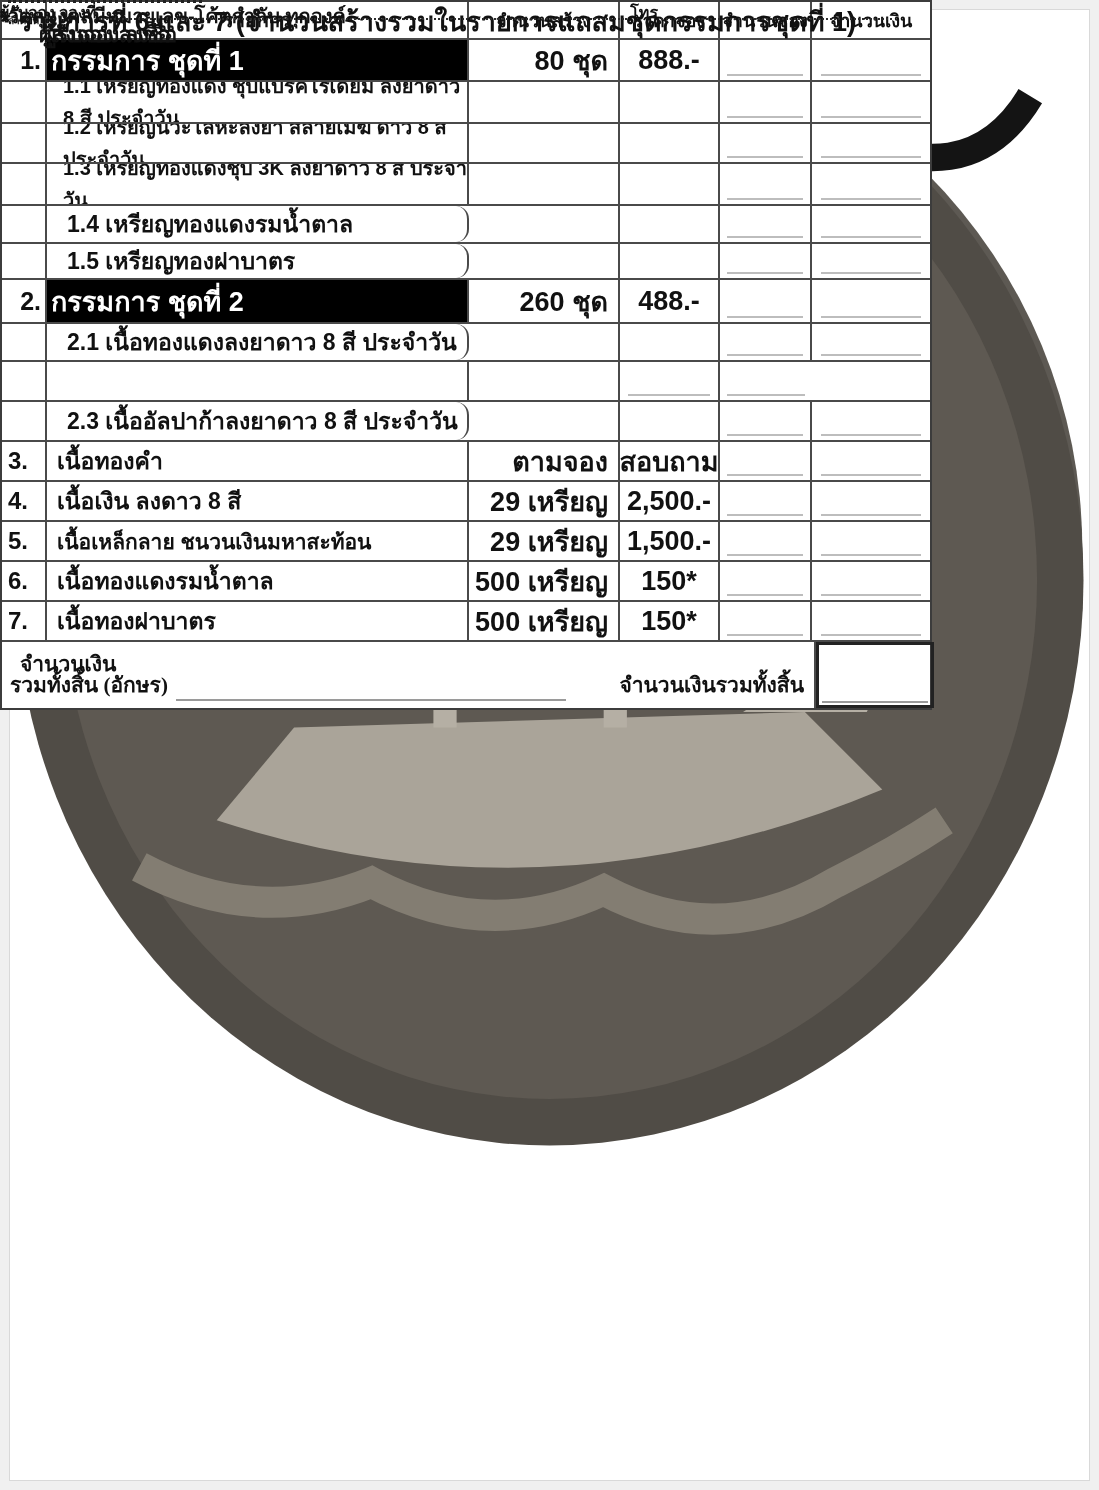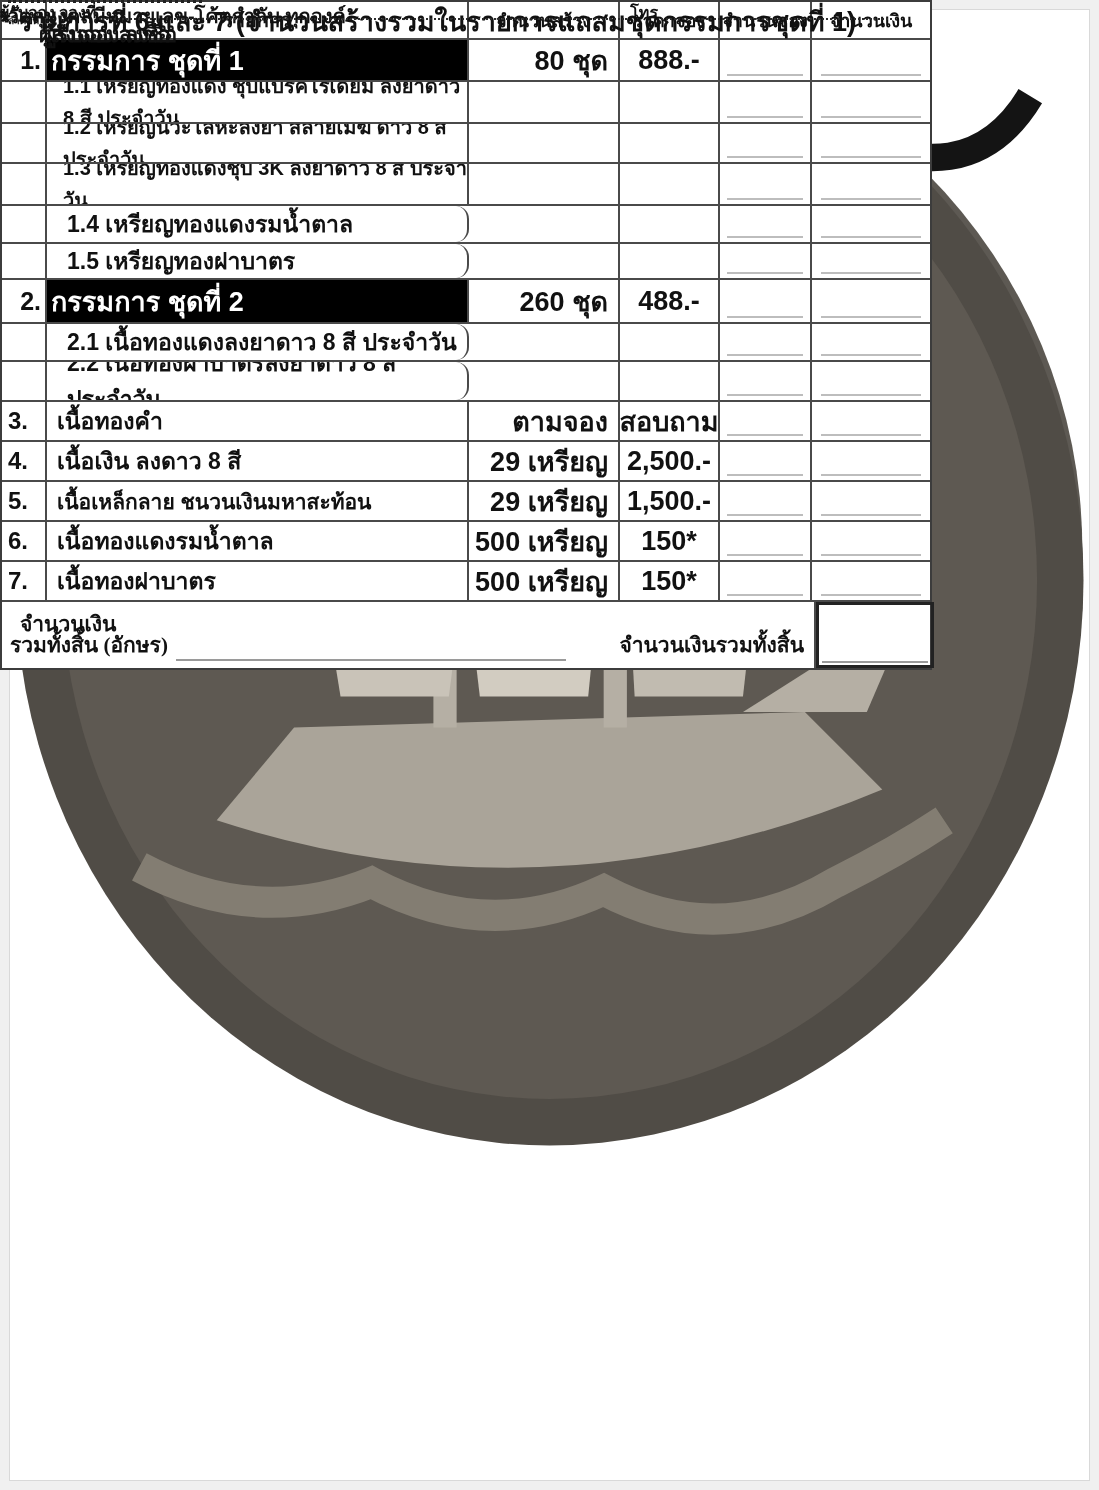--- a/index.html
+++ b/index.html
@@ -240,27 +240,34 @@
       <div class="c"></div>
       <div class="c item-sub-md">2.1 เนื้อทองแดงลงยาดาว 8 สี ประจำวัน</div>
       <div class="c"></div>
       <div class="c"></div>
       <div class="c guide"></div>
       <div class="c guide"></div>
     </div>
 
     <div class="trow" style="height:40px">
       <div class="c"></div>
-      <div class="c item-sub-md">2.2 เนื้อทองฝาบาตรลงยาดาว 8 สี ประจำวัน</div>
-      <div class="c"></div>
-      <div class="c"></div>
-      <div class="c guide"></div>
-      <div class="c guide"></div>
-    </div>
-
+      <div class="c"></div>
+      <div class="c"></div>
+      <div class="c guide"></div>
+      <div class="c guide"></div>
+    </div>
+
+    <div class="trow" style="height:40px">
+      <div class="c"></div>
+      <div class="c item-sub-md">2.3 เนื้ออัลปาก้าลงยาดาว 8 สี ประจำวัน</div>
+      <div class="c"></div>
+      <div class="c"></div>
+      <div class="c guide"></div>
+      <div class="c guide"></div>
+    </div>
 
     <div class="trow" style="height:40px">
       <div class="c no-item">3.</div>
       <div class="c item-main">เนื้อทองคำ</div>
       <div class="c qty">ตามจอง</div>
       <div class="c price">สอบถาม</div>
       <div class="c guide"></div>
       <div class="c guide"></div>
     </div>
 

